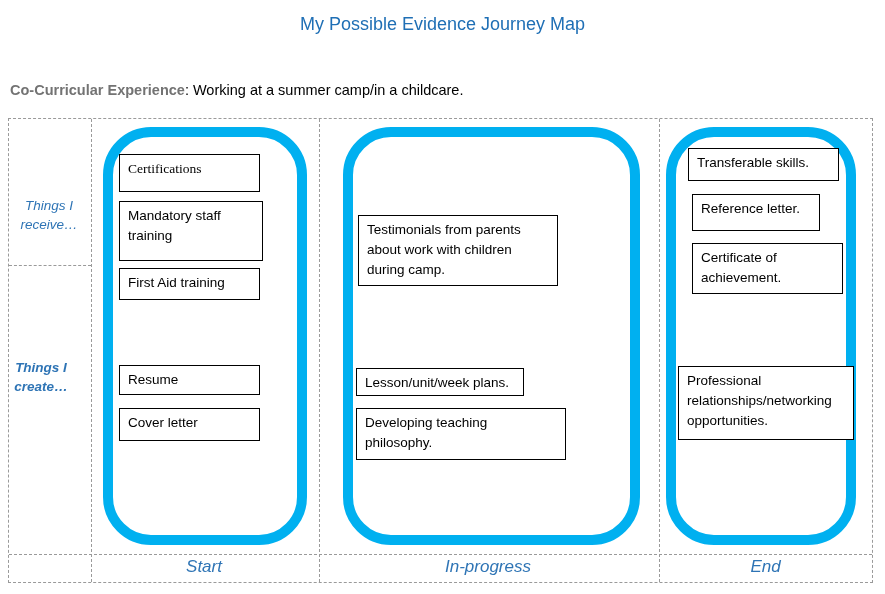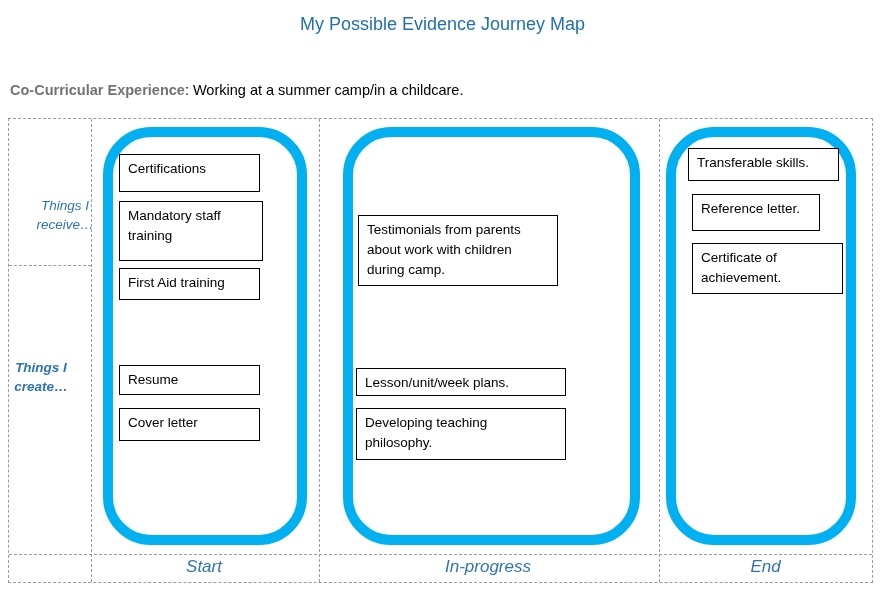--- a/index.html
+++ b/index.html
@@ -98,41 +98,42 @@
   <div class="subtitle"><span class="lead">Co-Curricular Experience</span><span>: </span><span>Working at a summer camp/in a childcare.</span></div>
 
   <div class="grid">
     <div class="vline" style="left:82px;"></div>
     <div class="vline" style="left:310px;"></div>
     <div class="vline" style="left:650px;"></div>
     <div class="hline" style="top:146px; width:82px;"></div>
     <div class="hline" style="top:435px; width:100%;"></div>
   </div>
 
-  <div class="row-label" style="left:24px; top:196px;">Things I receive…</div>
+  <div class="row-label" style="left:8px; top:196px;">Things I receive…</div>
   <div class="row-label" style="left:0; top:358px;font-weight:bold;">Things I create…</div>
 
   <div class="stage-rect" style="left:103px; top:127px; width:204px; height:418px;"></div>
   <div class="stage-rect" style="left:343px; top:127px; width:297px; height:418px;"></div>
   <div class="stage-rect" style="left:666px; top:127px; width:190px; height:418px;"></div>
 
-  <div class="evidence-box" style="left:119px; top:154px; width:141px; height:38px;">Certifications</div>
+  <div class="evidence-box" style="left:119px; top:154px; width:141px; height:38px;font-family:Liberation Serif, serif;">Certifications</div>
   <div class="evidence-box" style="left:119px; top:201px; width:144px; height:60px;">Mandatory staff training</div>
   <div class="evidence-box" style="left:119px; top:268px; width:141px; height:32px;">First Aid training</div>
 
   <div class="evidence-box" style="left:119px; top:365px; width:141px; height:30px;">Resume</div>
   <div class="evidence-box" style="left:119px; top:408px; width:141px; height:33px;">Cover letter</div>
 
   <div class="evidence-box" style="left:358px; top:215px; width:200px; height:71px;">Testimonials from parents about work with children during camp.</div>
 
-  <div class="evidence-box" style="left:356px; top:368px; width:210px; height:28px;">Lesson/unit/week plans.</div>
+  <div class="evidence-box" style="left:356px; top:368px; width:168px; height:28px;">Lesson/unit/week plans.</div>
   <div class="evidence-box" style="left:356px; top:408px; width:210px; height:52px;">Developing teaching philosophy.</div>
 
   <div class="evidence-box" style="left:688px; top:148px; width:151px; height:33px;">Transferable skills.</div>
   <div class="evidence-box" style="left:692px; top:194px; width:128px; height:37px;">Reference letter.</div>
   <div class="evidence-box" style="left:692px; top:243px; width:151px; height:51px;">Certificate of achievement.</div>
 
+  <div class="evidence-box" style="left:678px; top:366px; width:176px; height:74px;">Professional relationships/networking opportunities.</div>
 
   <div class="stage-label" style="left:90px;  width:228px;">Start</div>
   <div class="stage-label" style="left:318px; width:340px;">In-progress</div>
   <div class="stage-label" style="left:658px; width:215px;">End</div>
 
 </div>
 
 </body></html>

